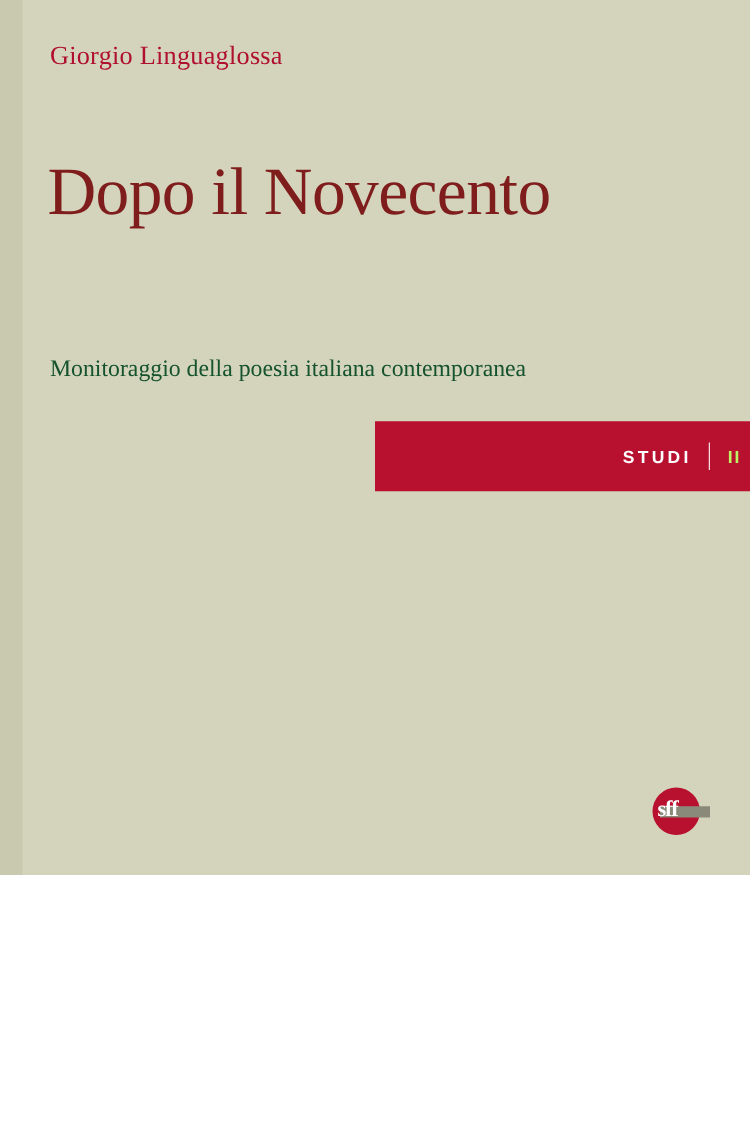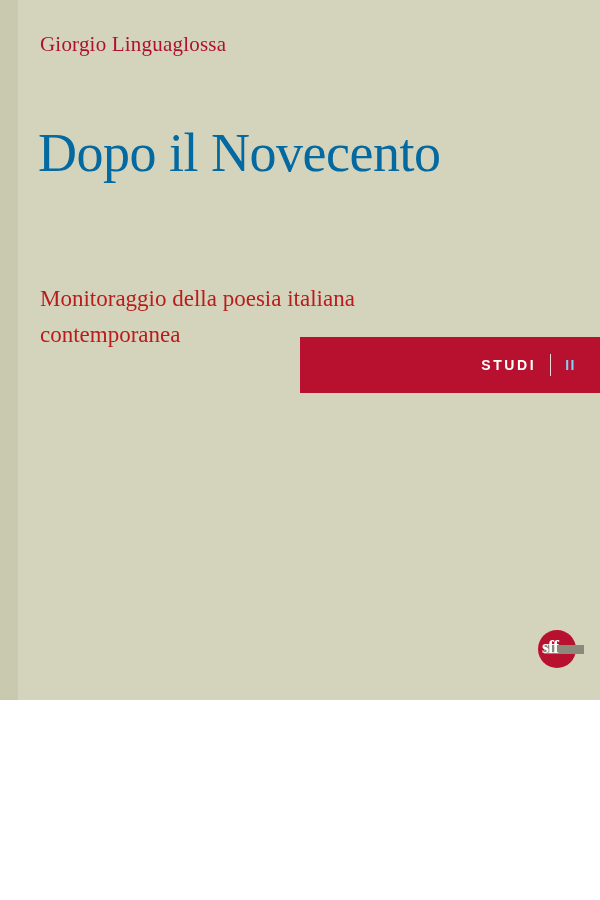--- a/index.html
+++ b/index.html
@@ -35,32 +35,32 @@
     font-size: 21px;
     color: #b01030;
     letter-spacing: 0.2px;
     font-family: "Liberation Serif", serif;
   }
   .title {
     position: absolute;
     left: 38px;
     top: 125px;
     font-size: 54px;
-    color: #0369a1;
+    color: #7f1d1d;
     letter-spacing: -0.5px;
     line-height: 1.05;
     font-family: "Liberation Serif", serif;
   }
   .subtitle {
     position: absolute;
     left: 40px;
     top: 281px;
     width: 430px;
-    font-size: 23px;
-    color: #b91c1c;
+    font-size: 19px;
+    color: #14532d;
     line-height: 1.55;
     font-family: "Liberation Serif", serif;
   }
   
   .series-band {
     position: absolute;
     right: 0;
     top: 337px;
     height: 56px;
     width: 300px;
@@ -77,31 +77,31 @@
     font-family: "Liberation Sans", sans-serif;
     margin-right: 14px;
   }
   .series-divider {
     width: 1px;
     height: 22px;
     background: rgba(255,255,255,0.85);
     margin-right: 14px;
   }
   .series-number {
-    color: #7dd3fc;
+    color: #bef264;
     font-size: 14px;
     letter-spacing: 1.5px;
     font-weight: bold;
     font-family: "Liberation Sans", sans-serif;
-    margin-right: 24px;
+    margin-right: 7px;
   }
   
   .publisher {
     position: absolute;
-    right: 6px;
+    right: 22px;
     bottom: 28px;
     display: flex;
     align-items: center;
   }
   .logo-mark {
     width: 46px;
     height: 46px;
     margin-right: 10px;
     position: relative;
   }

